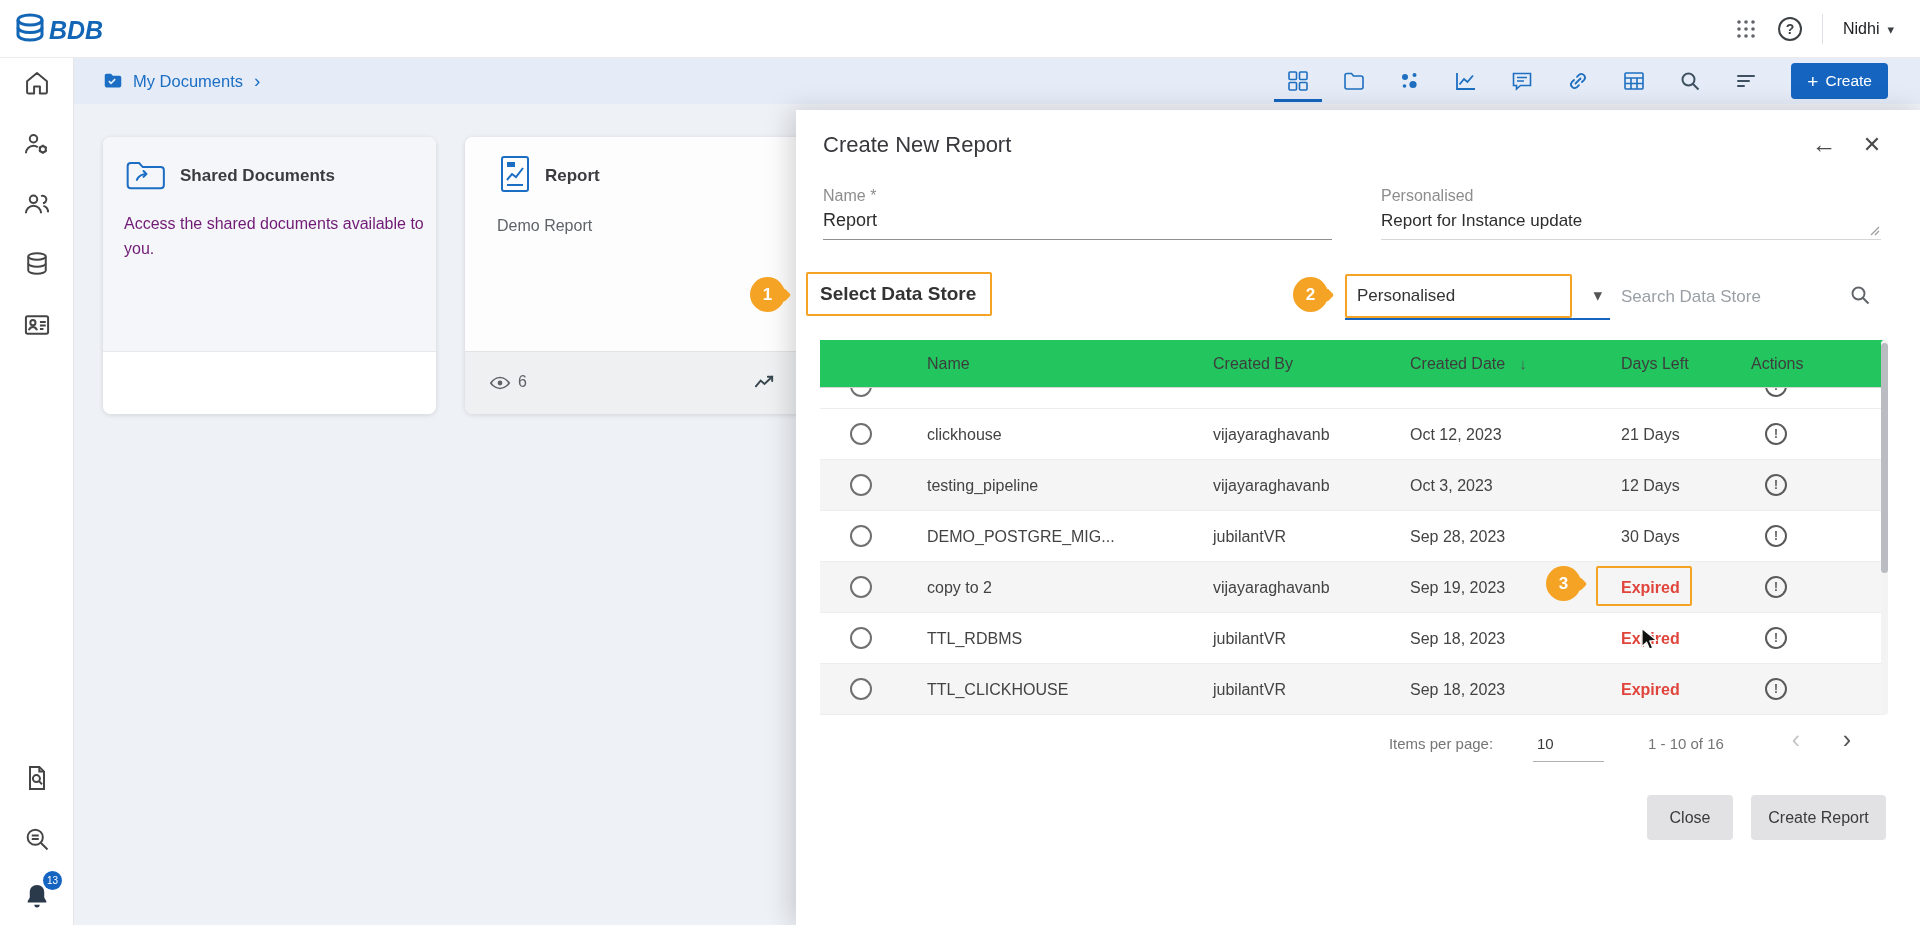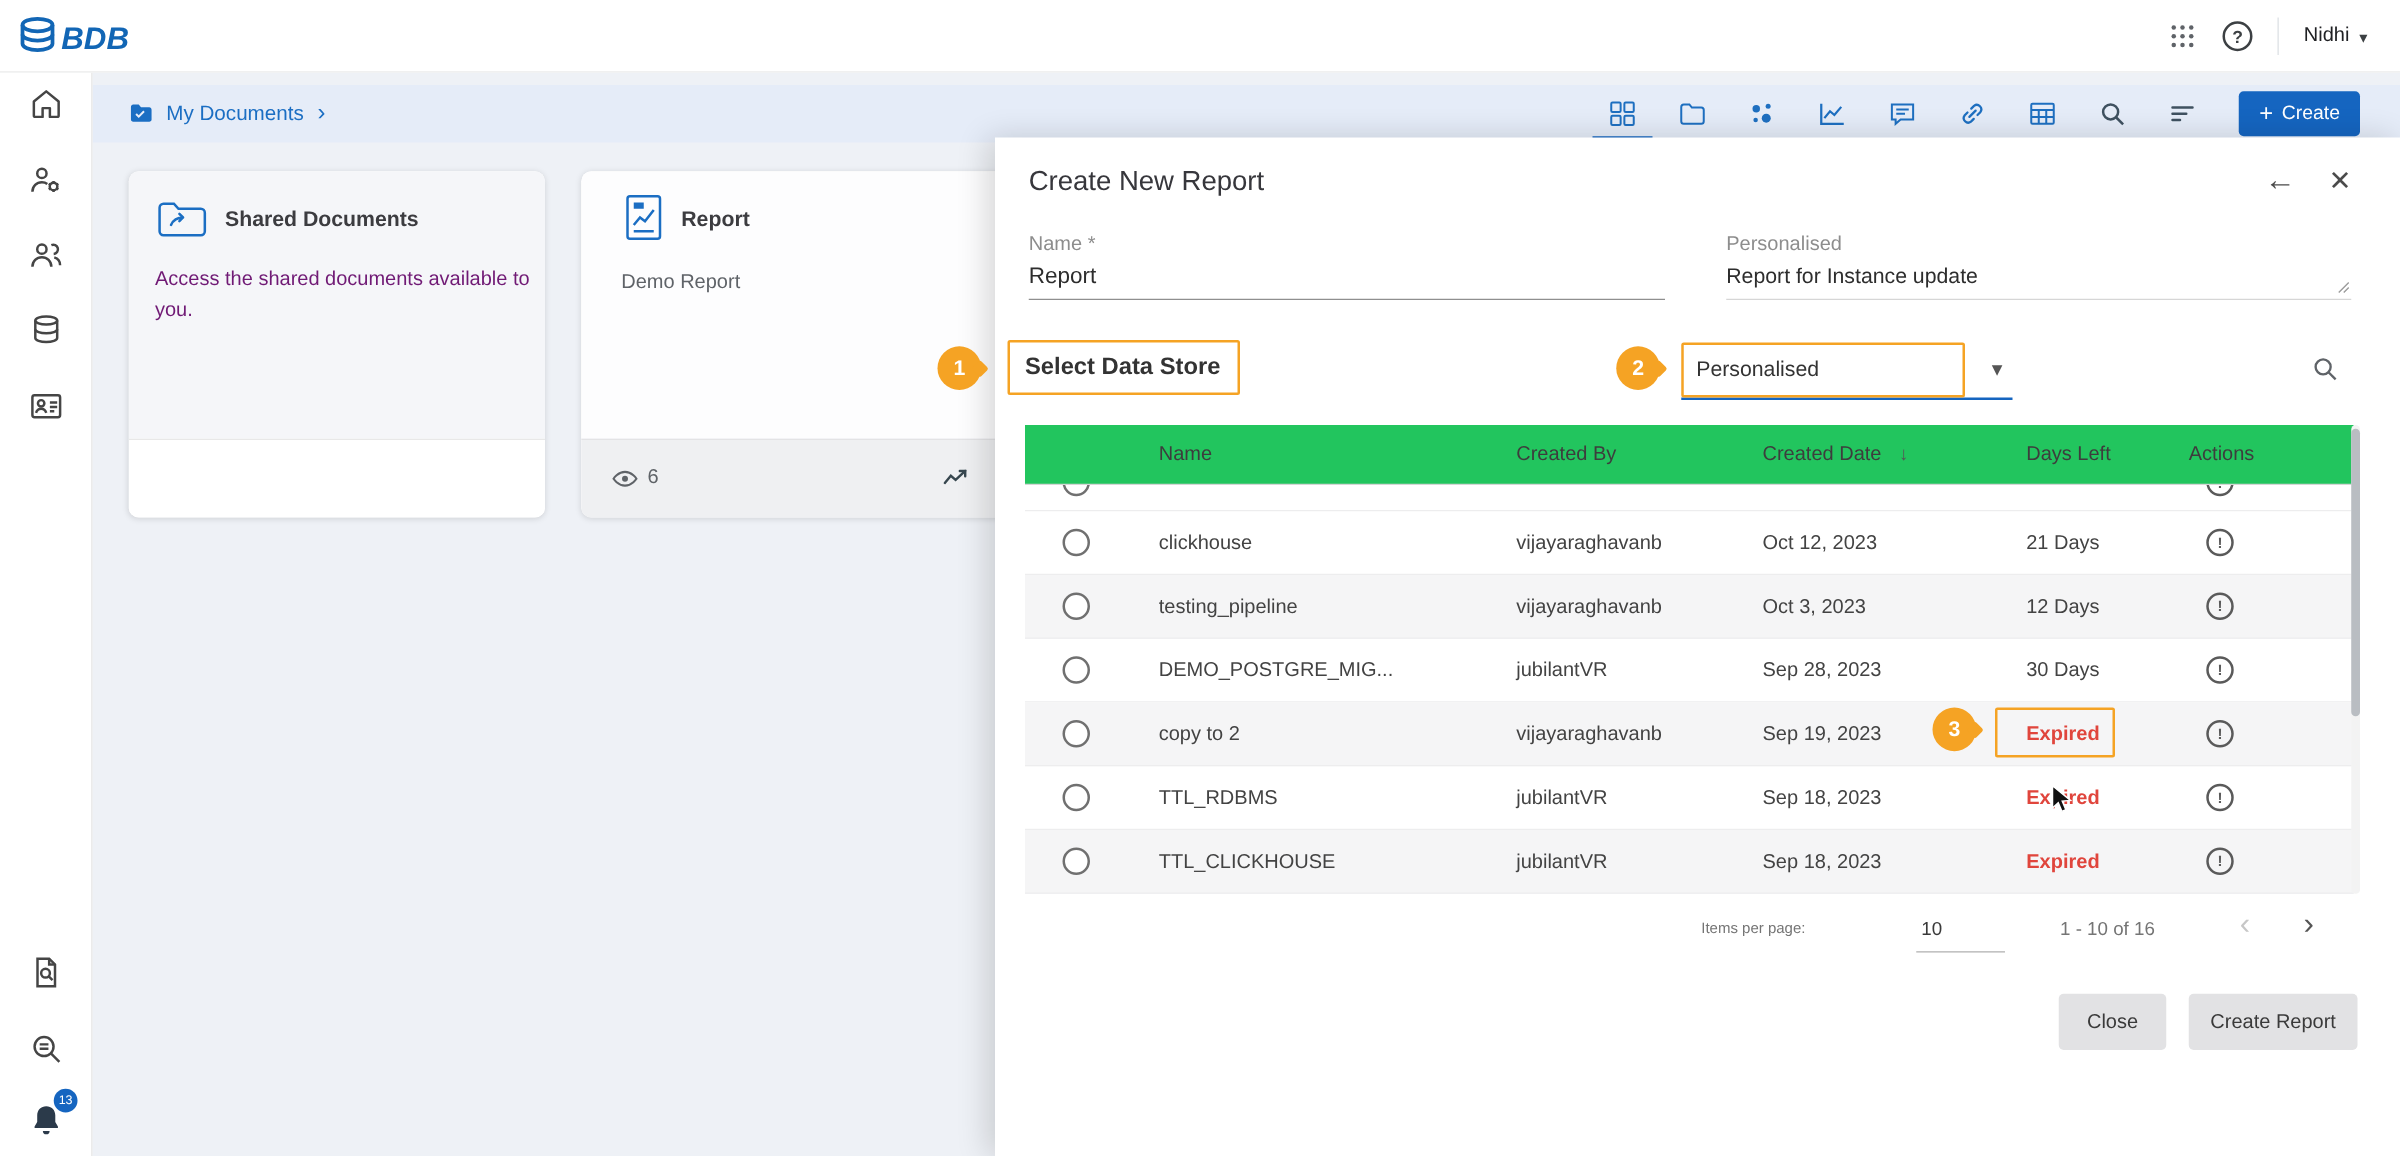--- a/index.html
+++ b/index.html
@@ -20,21 +20,21 @@
 
   
   .sidebar { position:absolute; left:0; top:58px; width:74px; bottom:0; background:#fff;
     border-right:1px solid #e5e5e5; z-index:25; }
   .side-icon { position:absolute; left:23px; width:28px; height:28px; color:#454545; cursor:pointer; }
   .side-icon svg { width:100%; height:100%; }
   .notif-badge { position:absolute; left:43px; top:813px; width:19px; height:19px; background:#1565c0;
     color:#fff; border-radius:50%; font-size:10px; display:flex; align-items:center; justify-content:center; z-index:2; }
 
   
-  .crumbbar { position:absolute; left:74px; top:58px; right:0; height:46px; background:#e5ecf8; z-index:10;margin-top:10px; }
+  .crumbbar { position:absolute; left:74px; top:58px; right:0; height:46px; background:#e5ecf8; z-index:10; }
   .crumb { position:absolute; left:28px; top:0; height:46px; display:flex; align-items:center; gap:9px; color:#1b6ec3; }
   .crumb-folder { width:22px; height:22px; color:#1b6ec3; }
   .crumb-label { font-size:16.5px; font-weight:500; }
   .crumb-chev { font-size:19px; margin-left:2px; }
   .toolbar { position:absolute; right:0; top:0; height:46px; display:flex; align-items:center; gap:30px; padding-right:32px; }
   .tool-icon { width:26px; height:46px; display:flex; align-items:center; justify-content:center;
     position:relative; color:#1e6fc0; cursor:pointer; }
   .tool-icon svg { width:24px; height:24px; }
   .tool-icon.dark { color:#3f5160; }
   .tool-icon.active::after { content:""; position:absolute; left:-11px; right:-11px; bottom:2px; height:3px; background:#1565c0; }
@@ -109,21 +109,21 @@
   .warn-icon { position:absolute; left:945px; top:14px; width:22px; height:22px; border:2px solid #5a5a5a; border-radius:50%;
     color:#5a5a5a; font-size:12px; font-weight:700; display:flex; align-items:center; justify-content:center; cursor:pointer; }
   .trow-partial .radio { top:-13px; }
   .trow-partial .warn-icon { top:-13px; }
   .expired-box { left:800px; top:456px; width:96px; height:40px; }
 
   .scrollbar-track { position:absolute; left:1085px; top:230px; width:7px; height:375px; background:#f3f3f3; border-radius:4px; }
   .scrollbar-thumb { position:absolute; left:0; top:3px; width:7px; height:230px; background:#b9bdc2; border-radius:4px; cursor:grab; }
 
   
-  .pg-label { position:absolute; left:565px; top:625px; width:160px; text-align:left; font-size:12px; color:#757575; }
+  .pg-label { position:absolute; left:565px; top:625px; width:160px; text-align:center; font-size:15px; color:#757575; }
   .pg-size { position:absolute; left:741px; top:625px; font-size:15px; color:#3a3a3a; cursor:pointer; }
   .pg-size-line { position:absolute; left:737px; top:651px; width:71px; height:1px; background:#b0b0b0; }
   .pg-range { position:absolute; left:852px; top:625px; font-size:15px; color:#757575; }
   .pg-prev { position:absolute; left:985px; top:615px; width:30px; text-align:center; font-size:25px; color:#c7c7c7; cursor:pointer; }
   .pg-next { position:absolute; left:1036px; top:615px; width:30px; text-align:center; font-size:25px; color:#555; cursor:pointer; }
 
   
   .btn { position:absolute; top:685px; height:45px; background:#e2e2e4; border:none; border-radius:4px;
     font-family:inherit; font-size:16px; color:#3a3a3a; cursor:pointer; }
   .btn-close { left:851px; width:86px; }
@@ -372,20 +372,21 @@
   <div class="hl-box sds-box">
     <div class="sds-label">Select Data Store</div>
   </div>
 
   <div class="dropdown">
     <span class="dropdown-value">Personalised</span>
     <span class="dropdown-chev">▾</span>
   </div>
   <div class="hl-box dropdown-box"></div>
 
+  <input class="field-input search-input" placeholder="Search Data Store" style="">
   <span class="modal-search-icon">
     <svg viewBox="0 0 24 24" fill="none" stroke="currentColor" stroke-width="1.9">
       <circle cx="10.5" cy="10.5" r="6"></circle>
         <path d="M15 15l5.5 5.5"></path>
       </svg>
   </span>
 
   <div class="table-wrap">
     <div class="thead">
       <span class="th col-name">Name</span>

